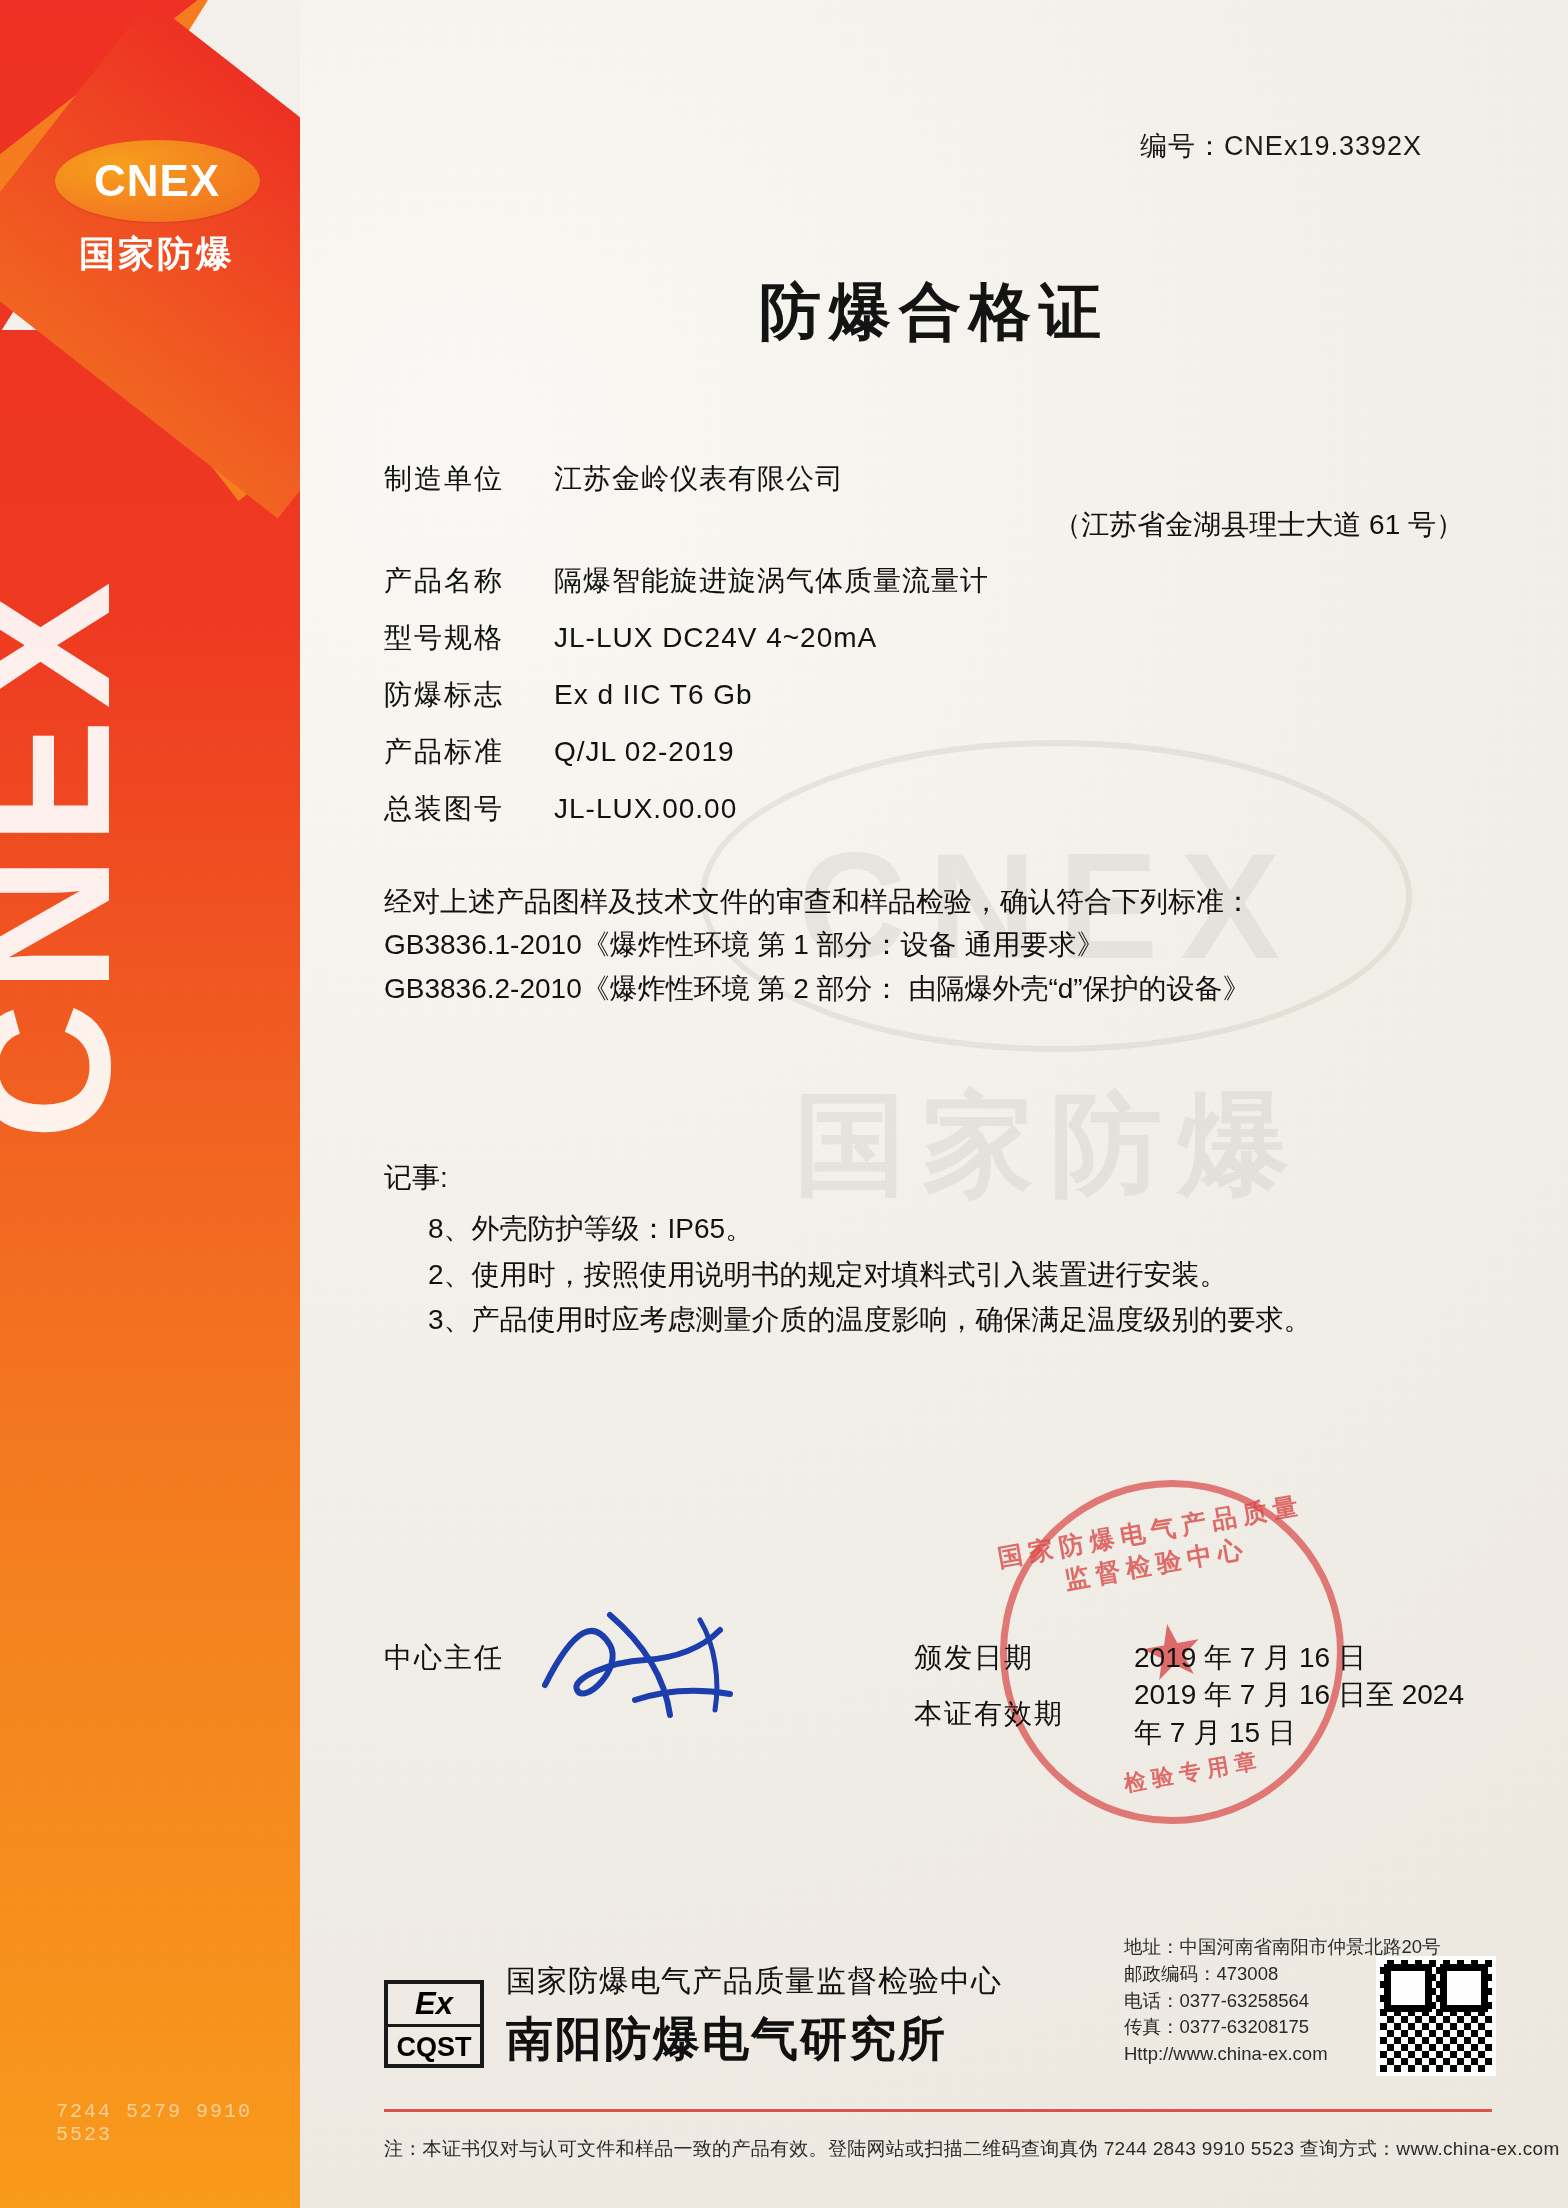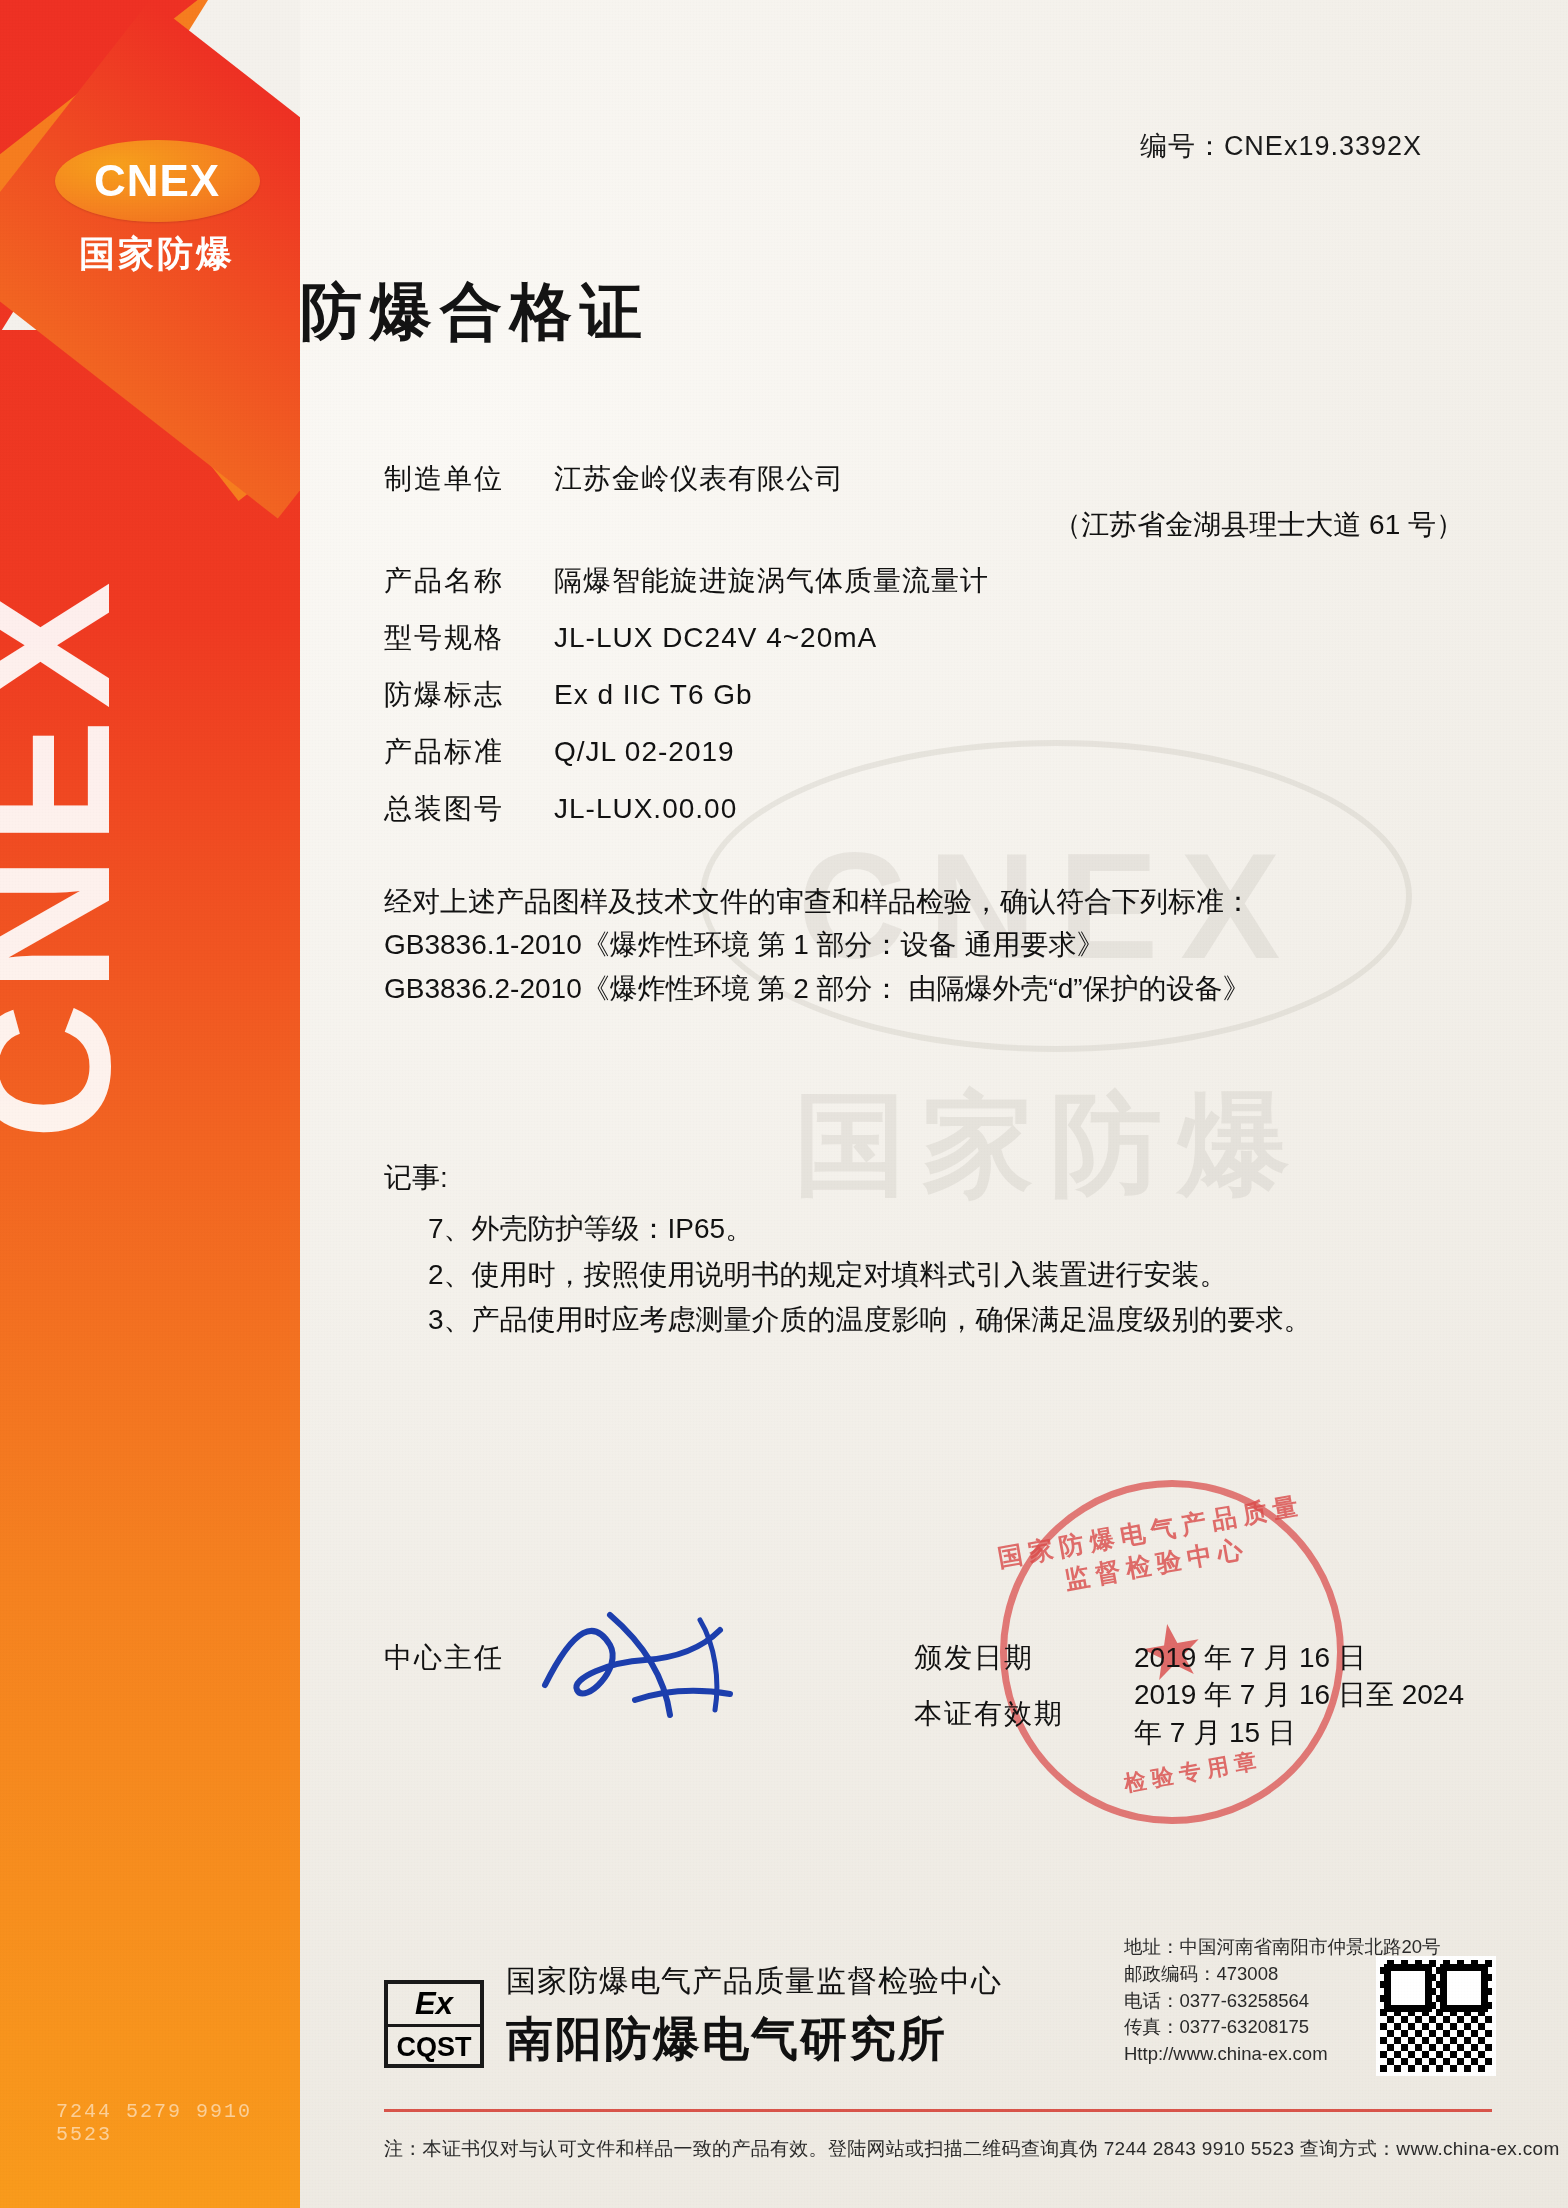--- a/index.html
+++ b/index.html
@@ -146,21 +146,21 @@
     right: 146px;
     top: 128px;
     font-size: 27px;
     color: #1a1a1a;
     letter-spacing: 1px;
   }
   .title {
     position: absolute;
     left: 0; right: 0;
     top: 270px;
-    text-align: left;
+    text-align: center;
     font-size: 62px;
     font-weight: 800;
     letter-spacing: 8px;
     color: #141414;
   }
 
   
   .fields {
     position: absolute;
     left: 84px;
@@ -461,21 +461,21 @@
     </div>
 
     <div class="standards">
       <div>经对上述产品图样及技术文件的审查和样品检验，确认符合下列标准：</div>
       <div>GB3836.1-2010《爆炸性环境   第 1 部分：设备   通用要求》</div>
       <div>GB3836.2-2010《爆炸性环境   第 2 部分：  由隔爆外壳“d”保护的设备》</div>
     </div>
 
     <div class="notes">
       <div class="notes-title">记事:</div>
-      <div class="note-item">7、外壳防护等级：IP65。</div>
+      <div class="note-item">8、外壳防护等级：IP65。</div>
       <div class="note-item">2、使用时，按照使用说明书的规定对填料式引入装置进行安装。</div>
       <div class="note-item">3、产品使用时应考虑测量介质的温度影响，确保满足温度级别的要求。</div>
     </div>
 
     <div class="seal">
       <div class="seal-text-top">国家防爆电气产品质量监督检验中心</div>
       <div class="seal-star">★</div>
       <div class="seal-text-bottom">检验专用章</div>
     </div>
 

